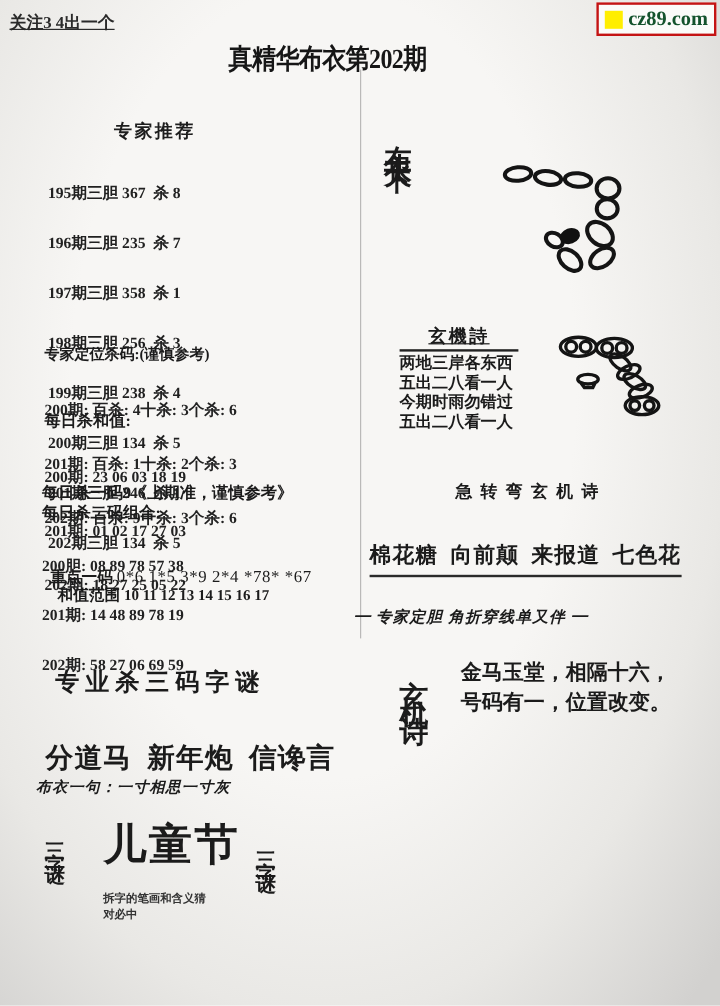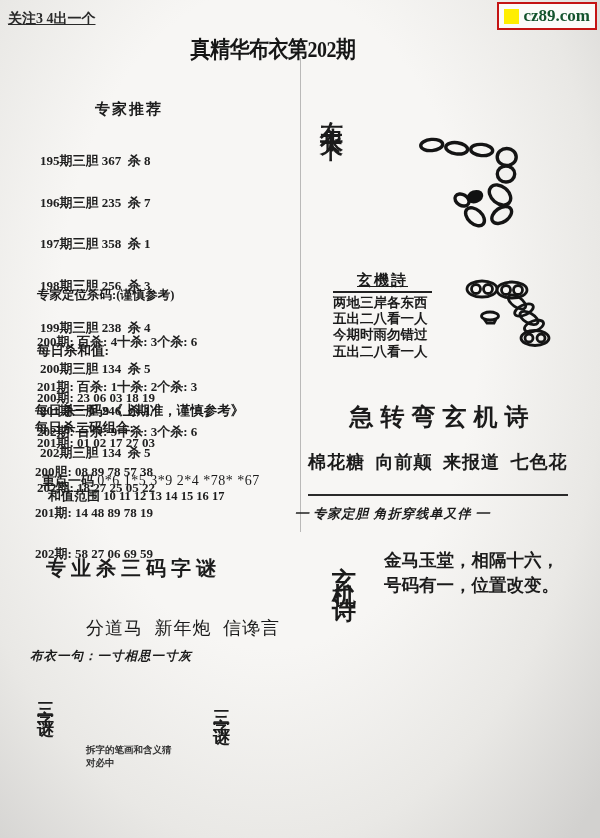--- a/index.html
+++ b/index.html
@@ -34,29 +34,29 @@
   
   .vline{left:300px;top:58px;width:1px;height:474px;background:rgba(110,110,110,.45);}
   
   .vert{writing-mode:vertical-rl;text-orientation:upright;}
   .buyi{left:316px;top:102px;font-size:23px;font-weight:800;letter-spacing:7px;height:160px;}
   .mystery{left:333px;top:271px;width:99px;}
   .mystery .t{font-size:15px;font-weight:800;text-align:center;letter-spacing:2px;
     border-bottom:2px solid #222;padding-bottom:1px;margin-bottom:2px;text-decoration:underline;}
   .mystery .l{font-size:13.5px;font-weight:800;line-height:16.2px;white-space:nowrap;}
   .caption{left:428px;top:352px;font-size:11.5px;font-weight:700;line-height:15.5px;color:#2b2b2b;}
-  .turn-title{left:295px;top:401px;width:295px;text-align:center;font-size:24px;font-weight:800;letter-spacing:7px;}
+  .turn-title{left:295px;top:401px;width:295px;text-align:center;font-size:14px;font-weight:800;letter-spacing:7px;}
   .turn-riddle{left:308px;top:450px;font-size:18px;font-weight:800;letter-spacing:1px;word-spacing:5px;
-    border-bottom:2px solid #2a2a2a;padding-bottom:20px;white-space:nowrap;}
+    border-bottom:2px solid #2a2a2a;padding-bottom:5px;white-space:nowrap;}
   .expertline{left:295px;top:505px;width:300px;text-align:left;font-size:13px;font-weight:800;font-style:italic;letter-spacing:1px;}
   .bm-vert{left:328px;top:548px;font-size:24px;font-weight:800;letter-spacing:15px;height:120px;}
   .bm-lines{left:384px;top:548px;font-size:17.5px;font-weight:800;line-height:25px;white-space:nowrap;}
   
   .killthree{left:46px;top:555px;font-size:20px;letter-spacing:5px;font-weight:700;}
-  .riddle3{left:38px;top:616px;font-size:18px;font-weight:400;letter-spacing:1px;word-spacing:6px;margin-left:48px;}
+  .riddle3{left:38px;top:616px;font-size:23px;font-weight:700;letter-spacing:1px;word-spacing:6px;}
   .buyiline{left:30px;top:648px;font-size:12.5px;font-weight:800;font-style:italic;letter-spacing:1px;}
   .tcl{left:34px;top:688px;font-size:17px;font-weight:700;letter-spacing:9px;height:100px;}
   .tcr{left:210px;top:696px;font-size:17px;font-weight:700;letter-spacing:9px;height:100px;}
   .biganswer{left:86px;top:680px;font-size:36px;font-weight:800;letter-spacing:2px;}
   .smallnote{left:86px;top:744px;font-size:9.5px;font-weight:700;line-height:13px;color:#333;}
   svg{display:block;}
 </style>
 </head>
 <body>
 
@@ -179,19 +179,20 @@
   <div class="abs bm-lines">
     <div>金马玉堂，相隔十六，</div>
     <div>号码有一，位置改变。</div>
   </div>
 
   <div class="abs killthree">专业杀三码字谜</div>
   <div class="abs riddle3">分道马 新年炮 信谗言</div>
   <div class="abs buyiline">布衣一句：一寸相思一寸灰</div>
 
   <div class="abs vert tcl">三字谜</div>
+  <div class="abs biganswer">儿童节</div>
   <div class="abs vert tcr">三字谜</div>
   <div class="abs smallnote">
     <div>拆字的笔画和含义猜</div>
     <div>对必中</div>
   </div>
 
 </div>
 
 </body></html>

